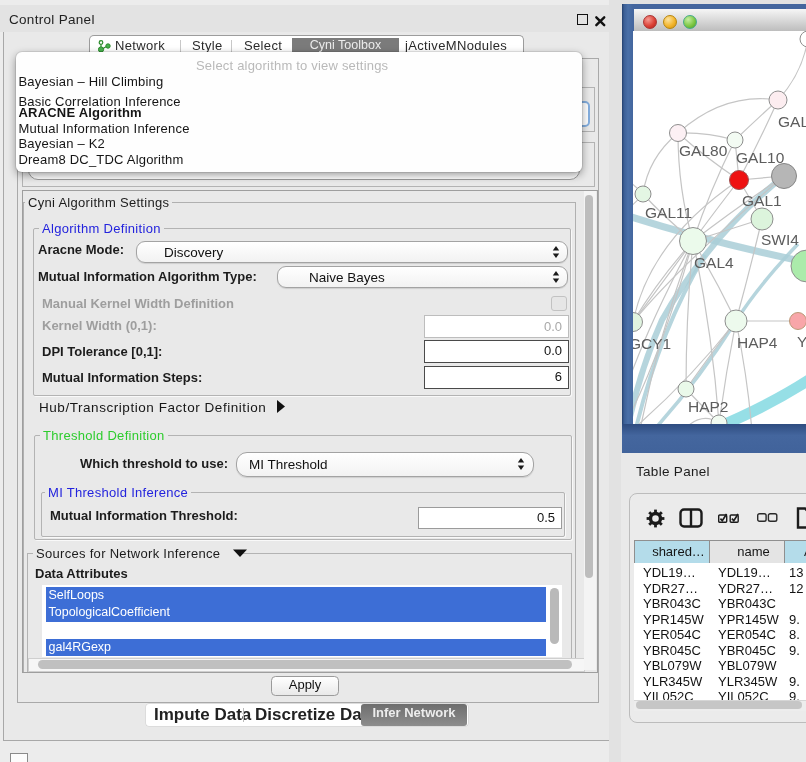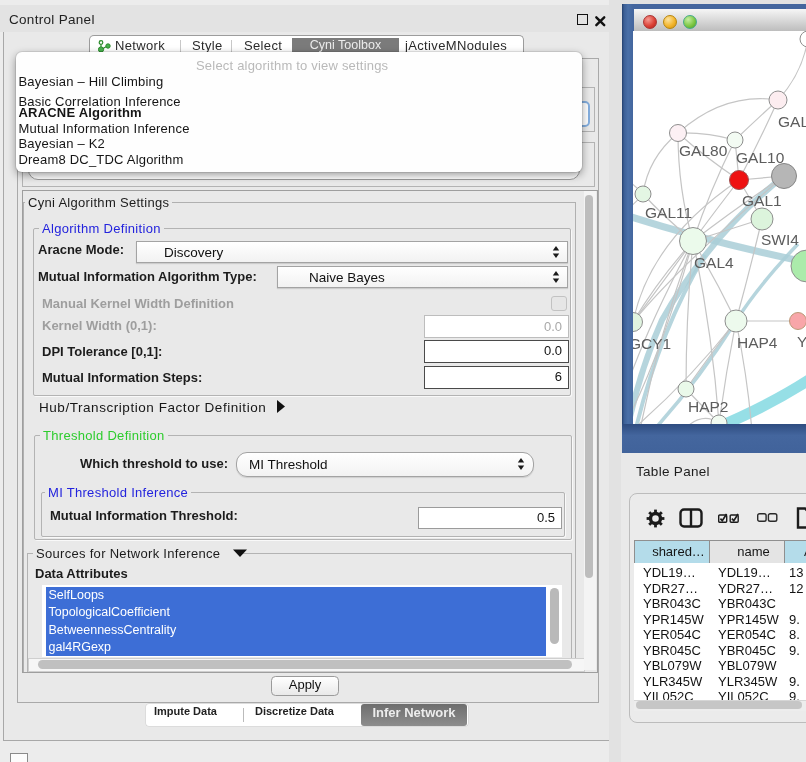--- a/index.html
+++ b/index.html
@@ -17,28 +17,28 @@
 #tabstrip{left:89px;top:35px;width:435px;height:22px;background:#fff;border:1px solid #9c9c9c;border-bottom:none;border-radius:5px 5px 0 0;box-sizing:border-box;}
 .tabtxt{top:4px;font-size:13px;letter-spacing:.35px;color:#2b2b2b;}
 .tabsep{top:5px;width:1px;height:14px;background:#c8c8c8;}
 
 #viewport{left:22px;top:190px;width:574px;height:481px;border:1px solid #9e9e9e;background:#e9e9e9;overflow:hidden;}
 
 .group{border:1px solid #b3b3b3;border-radius:2px;box-shadow:inset 0 0 0 0 #fff,1px 1px 0 rgba(255,255,255,.7);}
 .gtitle{position:absolute;font-size:13px;letter-spacing:.3px;background:#e9e9e9;padding:0 3px;line-height:13px;}
 .lbl{position:absolute;font-size:13px;font-weight:bold;color:#1c1c1c;white-space:nowrap;}
 .dis{color:#9e9e9e;}
-.combo{position:absolute;background:linear-gradient(#ffffff,#f2f2f2);border:1px solid #a3a3a3;border-radius:0;box-shadow:0 1px 1px rgba(0,0,0,.12);}
+.combo{position:absolute;background:linear-gradient(#ffffff,#f2f2f2);border:1px solid #a3a3a3;border-radius:9px;box-shadow:0 1px 1px rgba(0,0,0,.12);}
 .combo .ct{position:absolute;left:14px;top:3px;font-size:13.5px;color:#111;}
 .fld{position:absolute;background:#fff;font-size:13px;text-align:right;color:#111;}
 
 .bluerow{position:absolute;left:4.5px;width:500px;height:17.3px;background:#3d6ed6;color:#fff;font-size:12.5px;line-height:17.3px;padding-left:2.5px;box-sizing:border-box;}
 
 .thumb{position:absolute;background:#bdbdbd;border-radius:4.5px;}
-.btxt{position:absolute;top:3.5px;font-size:11px;font-weight:bold;color:#222;}
+.btxt{position:absolute;top:3.5px;font-size:17px;font-weight:bold;color:#222;}
 
 #popup{left:16px;top:52px;width:566px;height:120px;background:#fefefe;border-radius:6px;box-shadow:0 3px 8px rgba(0,0,0,.4), 0 0 0 1px rgba(0,0,0,.08);}
 .pi{position:absolute;left:2.5px;font-size:13px;letter-spacing:.2px;color:#151515;white-space:nowrap;}
 
 #rightbg{left:609px;top:0;width:197px;height:762px;background:#e2e2e2;}
 #netwin{left:622px;top:4px;width:184px;height:449px;background:linear-gradient(90deg,#24406c 0,#3c5f96 2px,#4a70a8 6px,#44669e 11px,#44669e);}
 #nettitle{left:11.5px;top:5px;width:173px;height:22px;background:linear-gradient(#f6f6f6,#bdbdbd);border-bottom:1px solid #6f6f6f;}
 #netcanvas{left:633px;top:31px;width:173px;height:393px;background:#fff;overflow:hidden;}
 .tl{position:absolute;top:5.5px;width:12.5px;height:12.5px;border-radius:50%;}
 #tblpanelbg{left:621px;top:453px;width:185px;height:309px;background:#e9e9e9;}
@@ -133,21 +133,20 @@
 
   <div class="abs" style="left:27px;top:553px;width:543px;height:118px;border:1px solid #b3b3b3;border-bottom:none;"></div>
   <span class="gtitle abs" style="left:33px;top:547px;color:#1c1c1c;padding-right:22px;">Sources for Network Inference</span>
   <svg class="abs" style="left:233px;top:549px" width="14" height="8" viewBox="0 0 14 8">
       <path d="M0 0.5 L14 0.5 L7 8 Z" fill="#111"></path>
     </svg>
   <span class="lbl" style="left:35px;top:566px;">Data Attributes</span>
   <div class="abs" style="left:41.5px;top:585px;width:520px;height:72px;background:#fff;overflow:hidden;">
     <div class="bluerow" style="top:2px;">SelfLoops</div>
     <div class="bluerow" style="top:19.3px;">TopologicalCoefficient</div>
-    <div class="bluerow" style="top:36.6px;">BetweennessCentrality</div>
     <div class="bluerow" style="top:53.9px;">gal4RGexp</div>
     <div class="thumb" style="left:508px;top:3px;width:9px;height:56px;background:#b9b9b9;"></div>
   </div>
 
   <div class="abs" style="left:28px;top:658px;width:555px;height:12px;background:#f6f6f6;border:1px solid #cfcfcf;"></div>
   <div class="thumb abs" style="left:38px;top:659.5px;width:534px;height:9px;background:#c0c0c0;"></div>
 
   <div class="abs" style="left:584px;top:191px;width:12px;height:479px;background:#f4f4f4;"></div>
   <div class="thumb abs" style="left:585px;top:195px;width:8px;height:383px;"></div>
 

